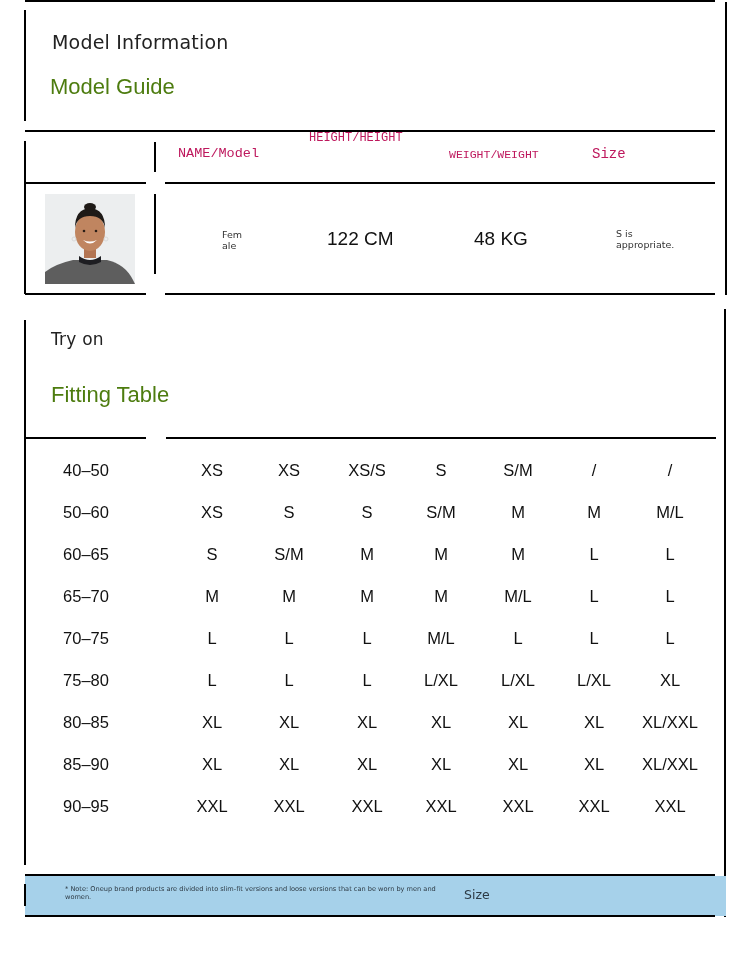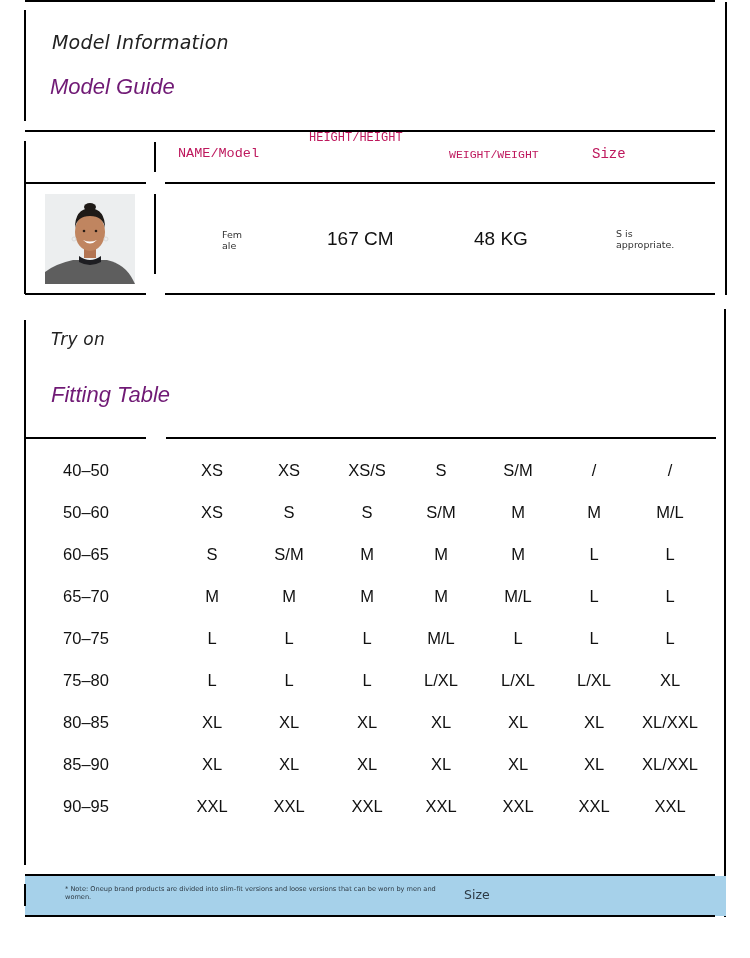--- a/index.html
+++ b/index.html
@@ -1,22 +1,22 @@
 <!DOCTYPE html>
 <html><head>
   <meta charset="utf-8">
   <style>
     html, body { margin: 0; padding: 0; background: #ffffff; }
     body { width: 750px; height: 958px; position: relative; overflow: hidden; font-family: "Liberation Sans", sans-serif; color: #111; }
-    .abs { position: absolute; font-style: italic; }
+    .abs { position: absolute; }
     .hline { position: absolute; height: 2px; background: #000; }
     .vline { position: absolute; width: 2px; background: #000; }
 
     .sec-sub { font-family: "DejaVu Sans", sans-serif; font-size: 19px; color: #222; letter-spacing: 0.2px; }
-    .sec-title { font-family: "Liberation Sans", sans-serif; font-size: 22px; color: #701a75; }
+    .sec-title { font-family: "Liberation Sans", sans-serif; font-size: 22px; color: #4d7c0f; }
 
     .hdr-cell { position: absolute; top: 146px; font-family: Liberation Mono, monospace; color: #be185d; white-space: nowrap; }
     .val-big { position: absolute; top: 228px; font-size: 19px; color: #111; white-space: nowrap; }
     .val-small { position: absolute; font-family: "DejaVu Sans", sans-serif; font-size: 9.5px; color: #333; line-height: 11px; }
 
     .photo { position: absolute; left: 45px; top: 194px; width: 90px; height: 90px; background: #eceeef; overflow: hidden; }
 
     .fit-table { position: absolute; left: 27px; top: 449px; width: 690px; }
     .fit-row { position: relative; height: 42px; }
     .fit-cell { position: absolute; top: 0; height: 42px; line-height: 42px; font-size: 16.5px; color: #111; text-align: center; transform: translateX(-50%); white-space: nowrap; }
@@ -63,21 +63,21 @@
     <circle cx="51" cy="37" r="1.3" fill="#2a1d16"></circle>
     <circle cx="29" cy="45" r="2" fill="none" stroke="#d9d9d9" stroke-width="1"></circle>
     <circle cx="61" cy="45" r="2" fill="none" stroke="#d9d9d9" stroke-width="1"></circle>
   </svg>
 </div>
 
 <div class="val-small" style="left:222px; top:229px;">
   <div>Fem</div>
   <div>ale</div>
 </div>
-<div class="val-big" style="left:327px;">167 CM</div>
+<div class="val-big" style="left:327px;">122 CM</div>
 <div class="val-big" style="left:474px;">48 KG</div>
 <div class="val-small" style="left:616px; top:228px;">
   <div>S is</div>
   <div>appropriate.</div>
 </div>
 
 <div class="vline" style="left:24px; top:320px; height:545px;"></div>
 <div class="vline" style="left:724px; top:309px; height:608px;"></div>
 
 <div class="abs sec-sub" style="left:51px; top:329px; font-size:17px; line-height:21px;">

